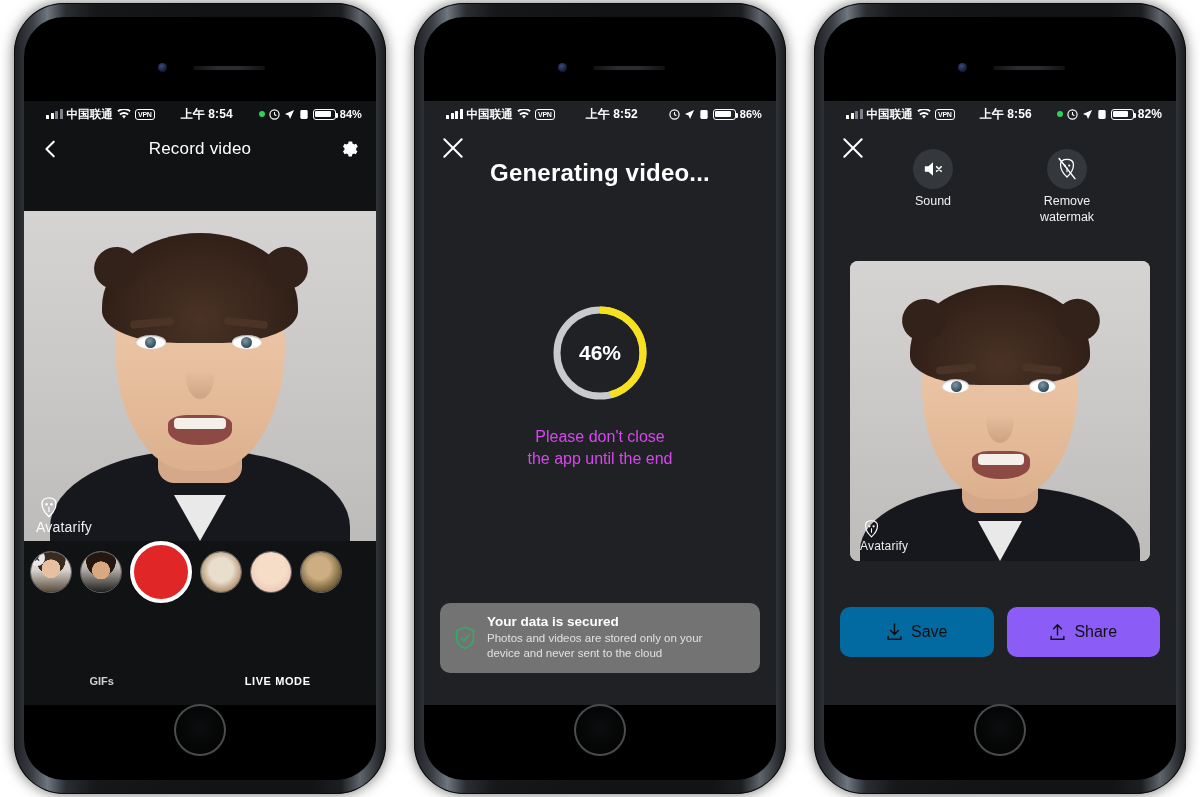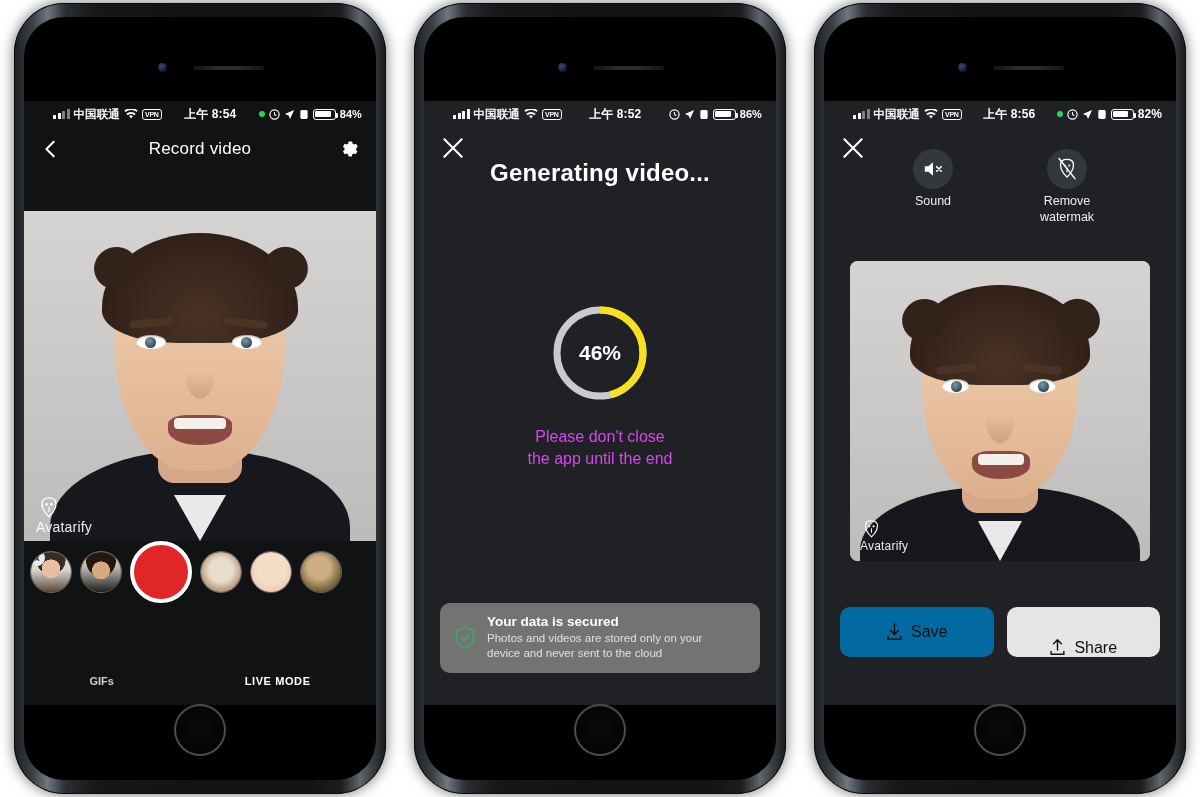--- a/index.html
+++ b/index.html
@@ -52,21 +52,21 @@
   }
   
   .screen {
     position:absolute; left:0; right:0; top:84px; height:604px;
     background:#1f2124; color:#fff; overflow:hidden;
   }
   .p1 .screen { background:#111214; }
 
   
   .statusbar{
-    position:absolute; left:15px; right:0; top:0; height:26px;
+    position:absolute; left:8px; right:0; top:0; height:26px;
     display:flex; align-items:center; padding:0 14px;
     font-size:11.5px; font-weight:bold; color:#fff; letter-spacing:.1px;
   }
   .sb-left{ display:flex; align-items:center; gap:4px; }
   .sb-mid{ flex:1; text-align:center; font-size:12px; }
   .sb-right{ display:flex; align-items:center; gap:4px; }
   .bars{ display:flex; align-items:flex-end; gap:1.5px; height:10px; }
   .bars i{ display:block; width:3px; background:#fff; border-radius:.5px; }
   .bars i:nth-child(1){height:4px;}
   .bars i:nth-child(2){height:6px;}
@@ -219,21 +219,21 @@
   .actions{
     position:absolute; left:16px; right:16px; bottom:48px;
     display:flex; gap:13px;
   }
   .btn{
     flex:1; height:50px; border-radius:10px;
     display:flex; align-items:center; justify-content:center; gap:8px;
     font-size:16px; font-weight:normal;
   }
   .btn.save{ background:#0369a1; color:#111; }
-  .btn.share{ background:#e5e5e5; color:#111;align-items:flex-end; }
+  .btn.share{ background:#8b5cf6; color:#111; }
   .btn svg{ width:17px;height:19px; }
 </style>
 </head>
 <body>
 
 <div class="stage">
 
   <div class="phone p1">
     <div class="body">
       <div class="glass">

